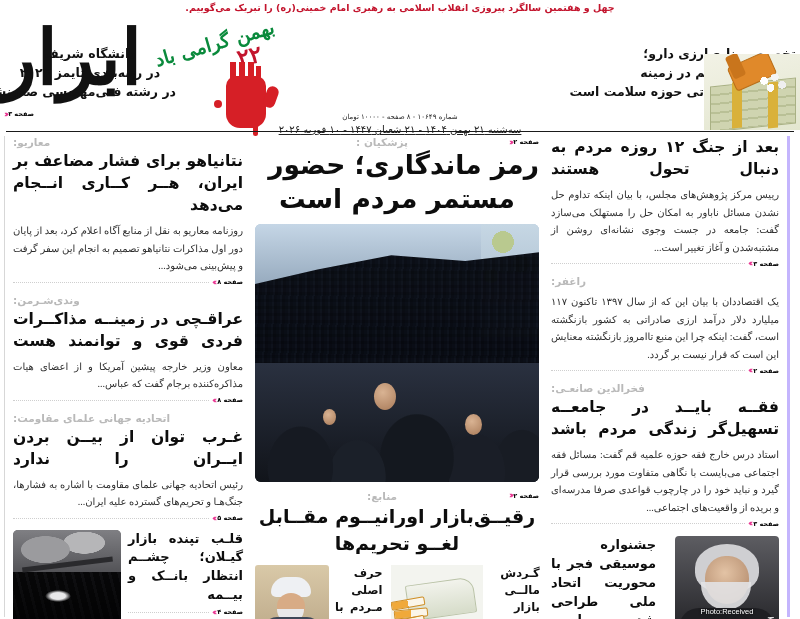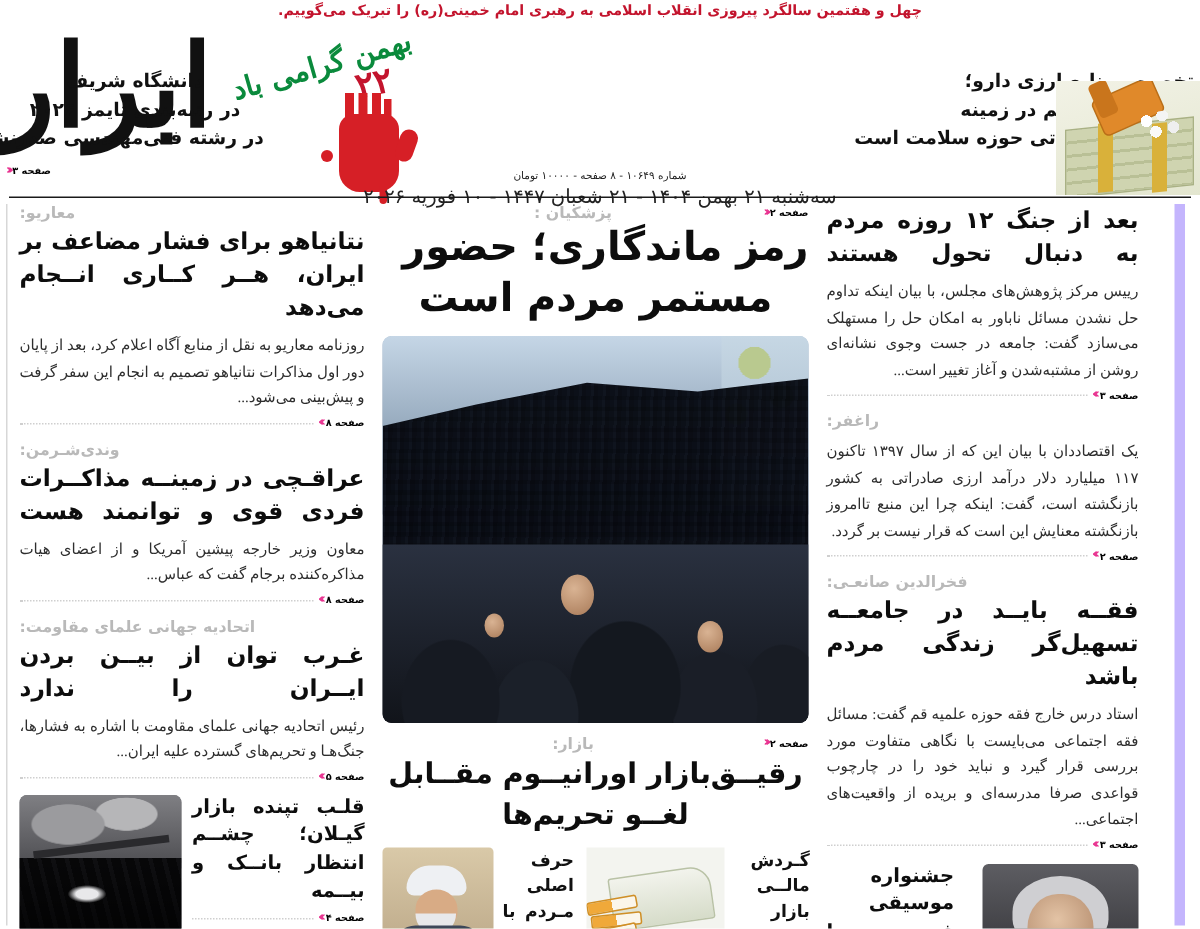--- a/index.html
+++ b/index.html
@@ -37,21 +37,21 @@
     font-size: 76px; font-weight: bold; color: #111;
     line-height: 0.95;
     letter-spacing: -2px;
   }
 
   .masthead-meta {
     position: absolute; top: 99px; left: 0; right: 0;
     text-align: center; color: #222;
   }
   .masthead-meta .line1 { font-size: 7px; letter-spacing: .2px; }
-  .masthead-meta .line2 { font-size: 13px; margin-top: 3px; letter-spacing: .2px; }
+  .masthead-meta .line2 { font-size: 10px; margin-top: 3px; letter-spacing: .2px; text-decoration: underline; }
 
   
   .emblem {
     position: absolute; top: 16px; right: 520px;
     width: 74px; height: 100px;
   }
   .emblem .script {
     position: absolute; top: 2px; right: 4px;
     font-size: 19px; font-weight: bold; color: #0a8a3c;
     transform: rotate(-16deg);
@@ -168,21 +168,21 @@
   }
 
   
   .cols {
     position: absolute; top: 136px; left: 4px; right: 4px; bottom: 2px;
     display: flex; flex-direction: row-reverse; gap: 0;
   }
 
   .col-right { width: 245px; padding: 0 6px 0 8px; border-left: 1px solid #d7d7d7; }
   .col-center { width: 296px; padding: 0 6px; }
-  .col-left { width: 245px; padding: 0 24px 0 6px; border-right: 7px solid #c4b5fd; }
+  .col-left { width: 245px; padding: 0 8px 0 6px; border-right: 3px solid #c4b5fd; }
 
   .kicker {
     font-size: 10.5px; color: #b9b9b9; font-weight: bold;
     text-align: left; margin-bottom: 2px; letter-spacing: .3px;
   }
 
   .headline {
     font-size: 17px; font-weight: bold; color: #0d0d0d;
     line-height: 1.42; text-align: justify; text-align-last: justify;
     letter-spacing: -.2px;
@@ -501,21 +501,21 @@
         <div class="sky"></div>
         <div class="tree"></div>
         <div class="crowd-far"></div>
         <div class="crowd-near"></div>
         <div class="face f1"></div>
         <div class="face f2"></div>
         <div class="face f3"></div>
       </div>
 
       <div style="display:flex;flex-direction:row-reverse;align-items:center;margin-top:8px">
-        <div class="kicker" style="flex:1;text-align:center;margin:0">بازار:</div>
+        <div class="kicker" style="flex:1;text-align:center;margin:0">منابع:</div>
         <div class="pageref">
           <span>صفحه ۲</span>
           <span class="chev">‹‹‹</span>
         </div>
       </div>
 
       <div class="headline" style="font-size:19px;text-align:center;text-align-last:center;margin-top:1px">رقیــق‌بازار اورانیــوم مقــابل لغــو تحریم‌ها</div>
 
       <div class="center-bottom">
 

